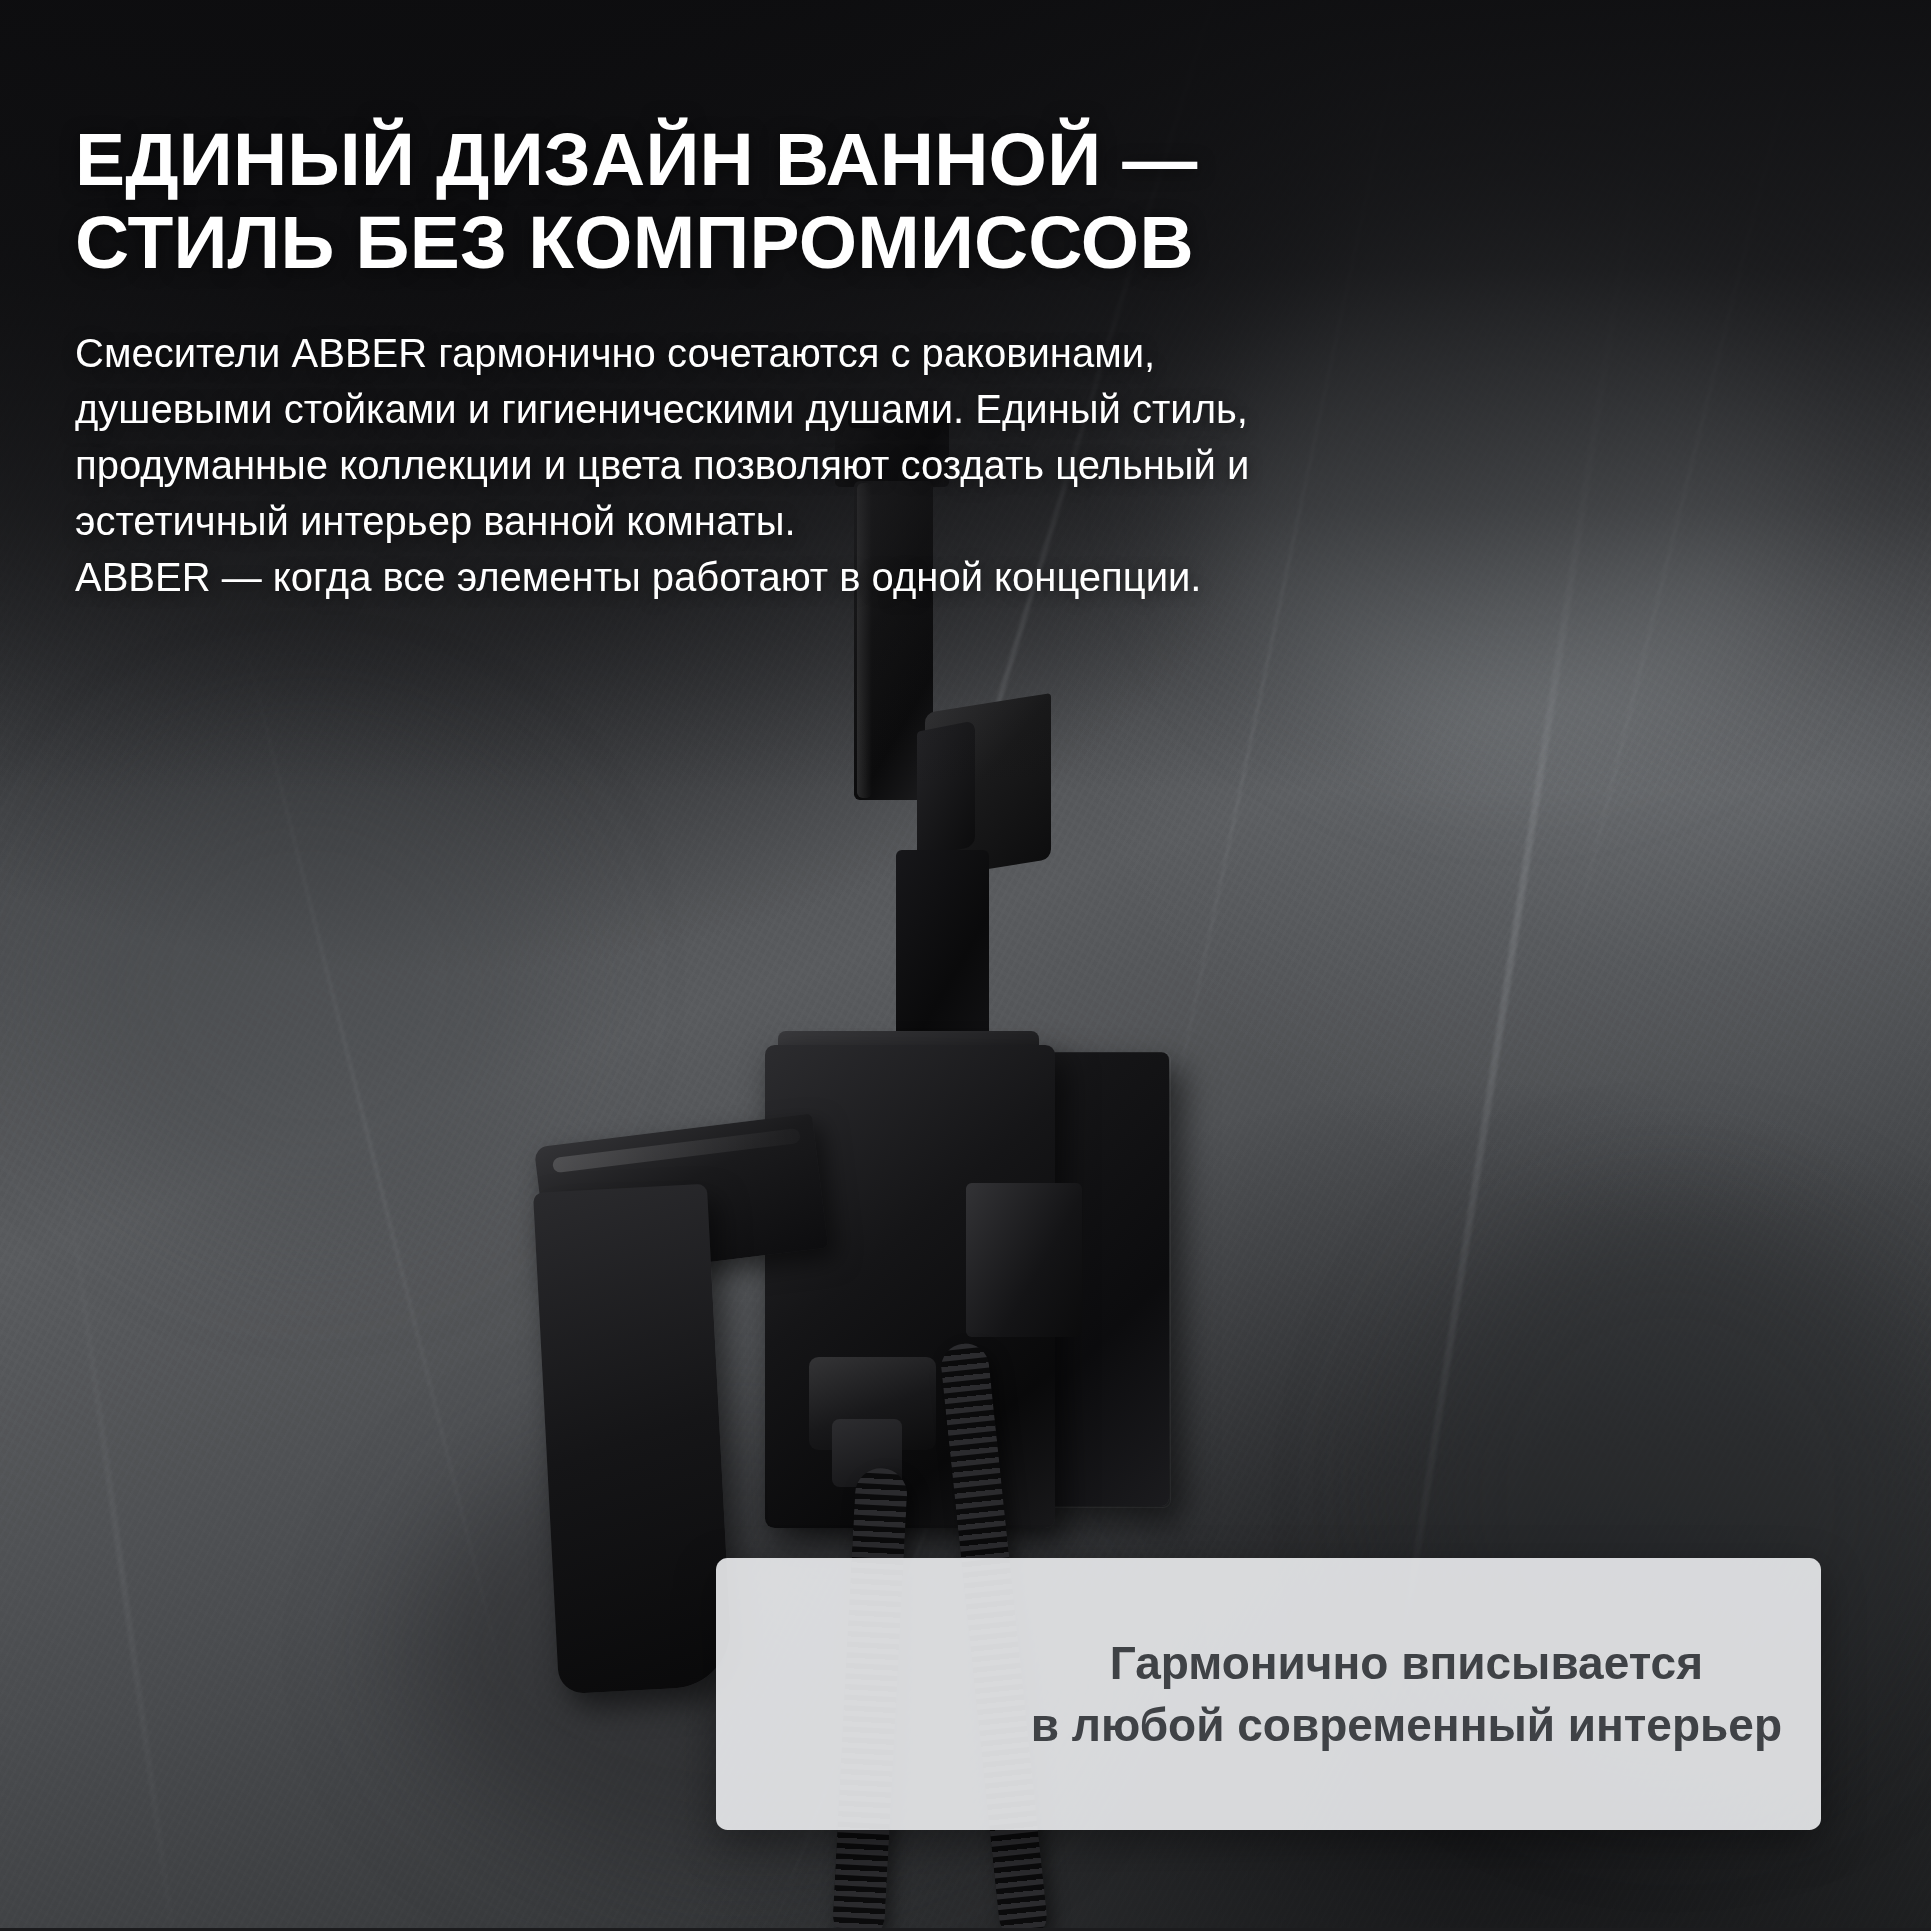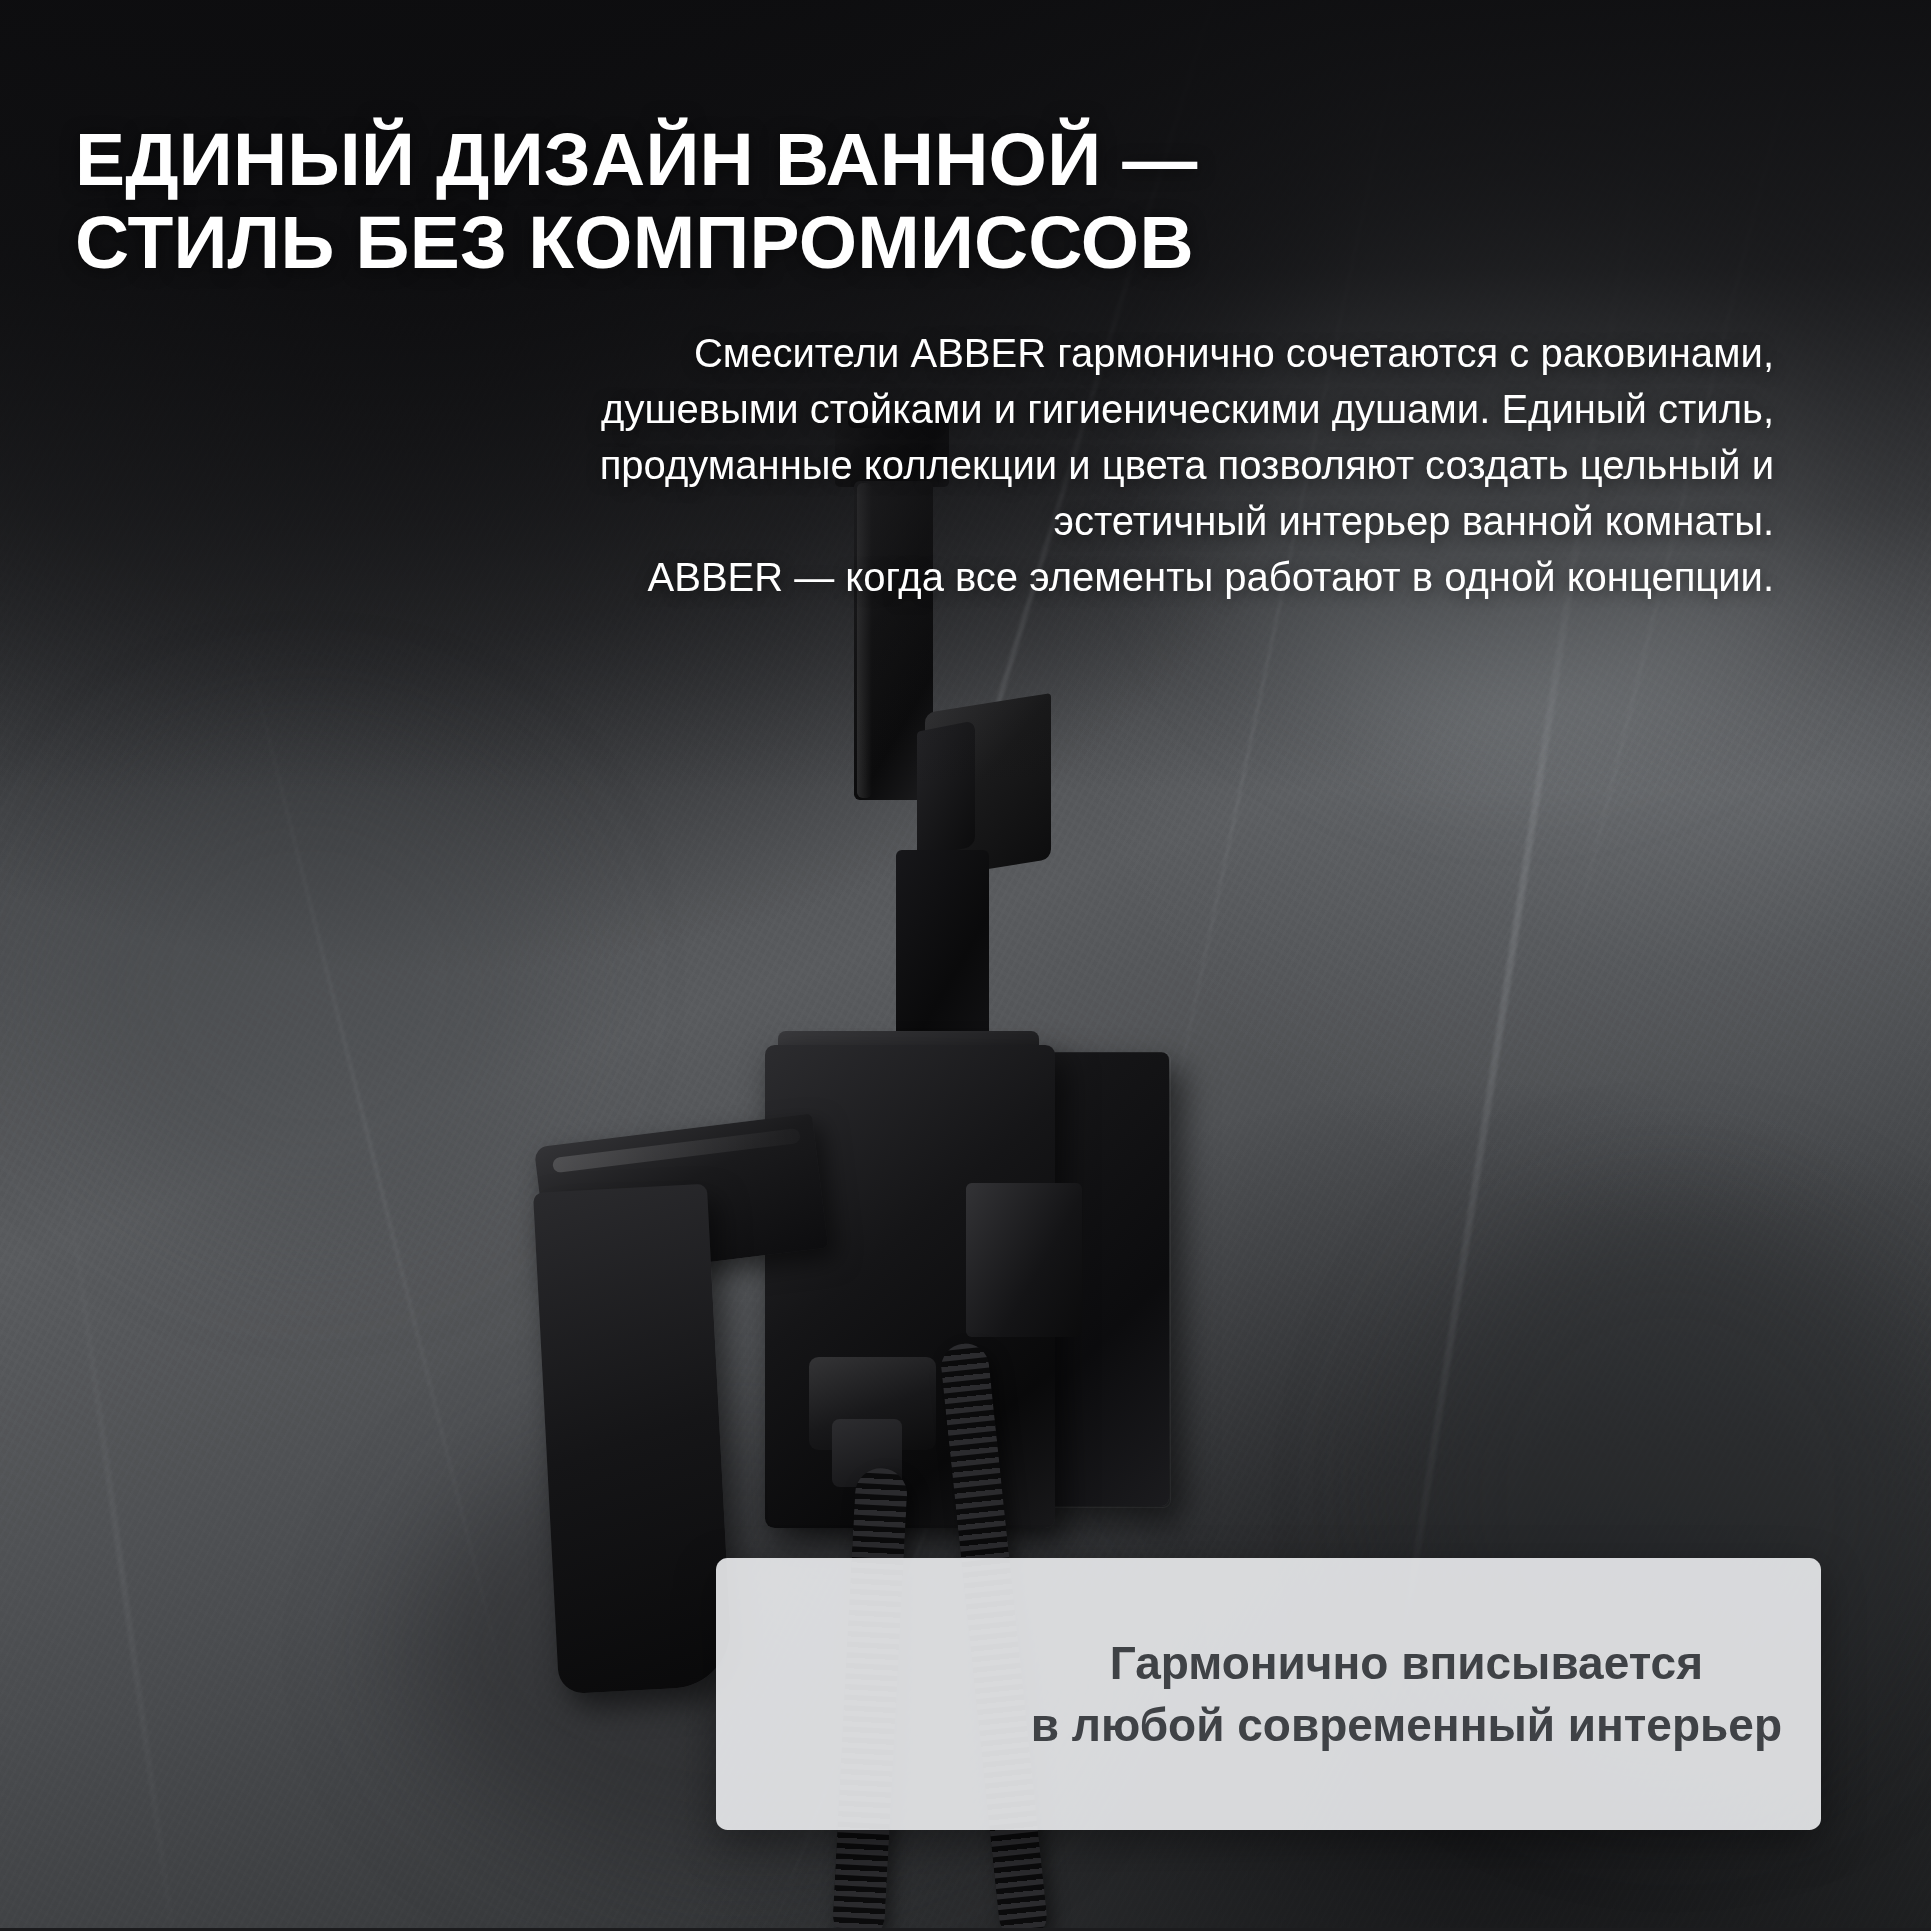--- a/index.html
+++ b/index.html
@@ -90,21 +90,20 @@
   }
   .body-copy {
     color: #ffffff;
     font-size: 40px;
     line-height: 1.40;
     font-weight: 400;
     margin: 0;
     white-space: pre-line;
     text-shadow: 0 1.9px 13.5px rgba(0,0,0,0.50);
     max-width: 1699px;
-    text-align: right;
   }
 
   
   .product { position: absolute; left: 0; top: 0; width: 100%; height: 100%; pointer-events: none; }
 
   .mat { background: linear-gradient(120deg, #2b2b2d 0%, #141415 40%, #0b0b0c 72%, #1d1d1f 100%); }
   .mat-soft { background: linear-gradient(135deg, #343436 0%, #1a1a1b 45%, #0d0d0e 100%); }
   .mat-dark { background: linear-gradient(120deg, #17171a 0%, #0a0a0b 60%, #121214 100%); }
 
   

